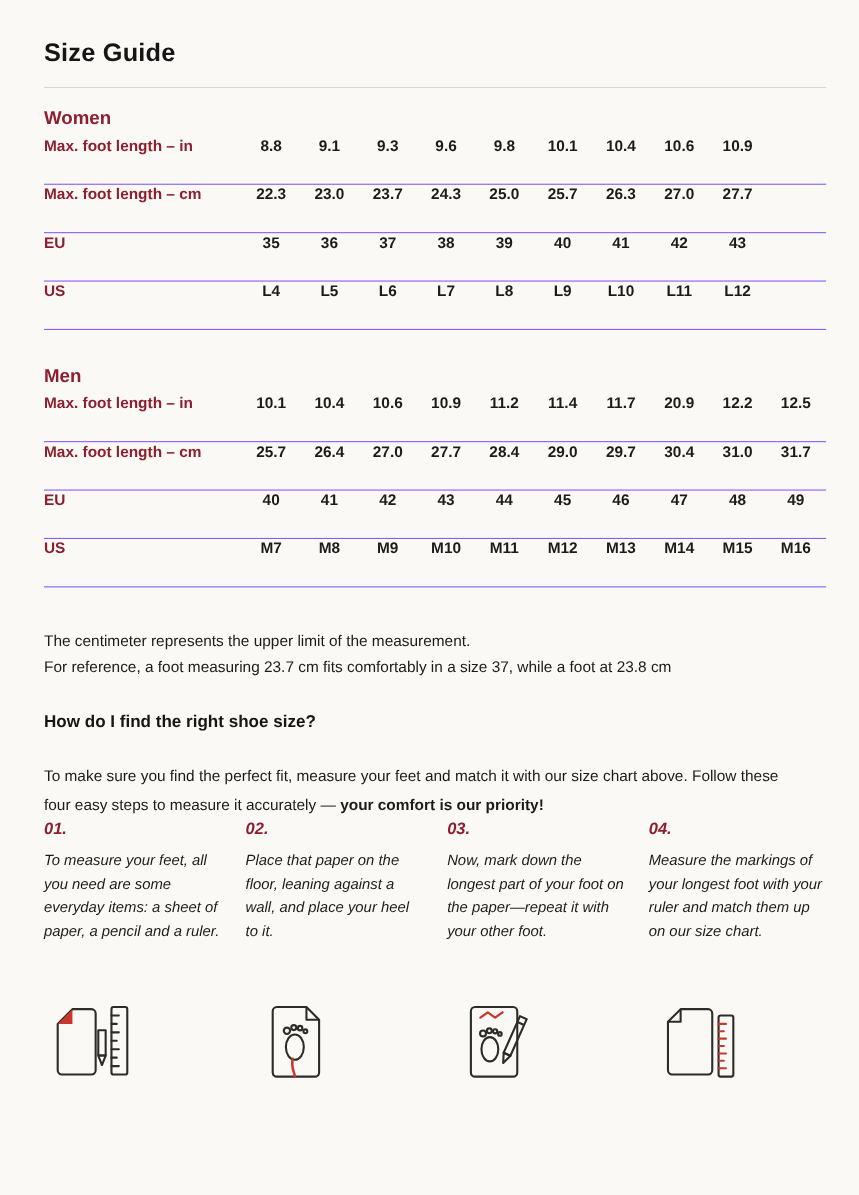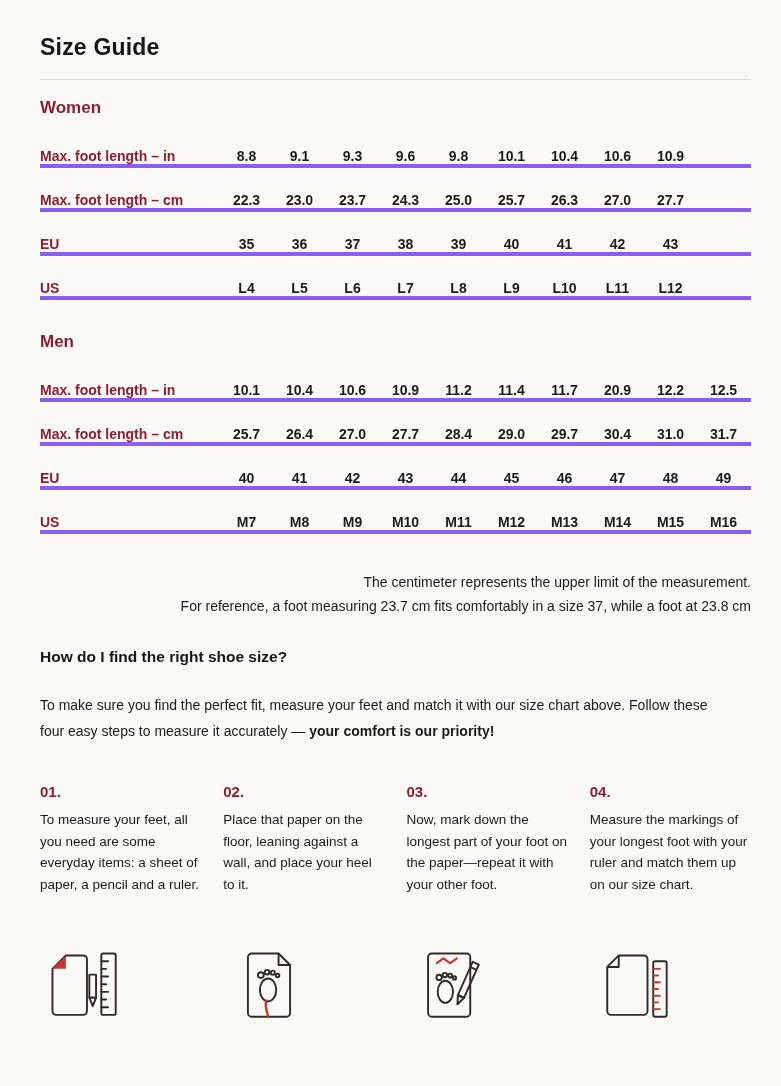--- a/index.html
+++ b/index.html
@@ -18,34 +18,34 @@
   .logo {
     font-family: "DejaVu Sans", sans-serif;
     font-size: 44px; font-weight: 800;
     color: #8c1f2f; letter-spacing: 4px; line-height: 1;
   }
   .divider { border: none; border-top: 1px solid #ddd8d1; margin-top: 18px; }
 
   
   .size-table h2 { color: #8c1f2f; font-size: 17px; font-weight: 700; margin: 18px 0 6px 0; }
   .size-table + .size-table { margin-top: 32px; }
-  .trow { display: flex; align-items: flex-end; height: 44px; border-bottom: 4px solid #8b5cf6; }
+  .trow { display: flex; align-items: flex-start; height: 44px; border-bottom: 1px solid #8b5cf6; }
   .tlabel { width: 180px; flex: 0 0 180px; color: #8c1f2f; font-weight: 700; font-size: 14px; }
   .tcell { width: 53px; flex: 0 0 53px; text-align: center; font-size: 14px; font-weight: 600; color: #1d1b19; }
 
   
   .note { margin-top: 36px; font-size: 14px; line-height: 1.72; color: #1d1b19; }
-  .note span { display: block; text-align: right; }
+  .note span { display: block; }
 
   .howto-heading { margin-top: 30px; font-size: 15.5px; font-weight: 700; color: #181614; }
   .howto-intro { margin-top: 27px; font-size: 14px; line-height: 1.85; max-width: 672px; color: #1d1b19; }
   .howto-intro b { font-weight: 700; }
 
   
-  .steps { margin-top: 38px; display: grid; grid-template-columns: repeat(4, 1fr); column-gap: 22px; }
+  .steps { display: grid; grid-template-columns: repeat(4, 1fr); column-gap: 22px; font-style: italic; }
   .step { display: flex; flex-direction: column; height: 252px; }
   .step-num { color: #8c1f2f; font-size: 15px; font-weight: 700; margin-bottom: 9px; }
   .step-text { font-size: 13.5px; line-height: 1.6; color: #1d1b19; }
   .step-icon { margin-top: auto; height: 108px; display: flex; align-items: flex-end; }
   .step-icon svg { display: block; }
 </style>
 </head>
 <body>
 
 <div class="page">

